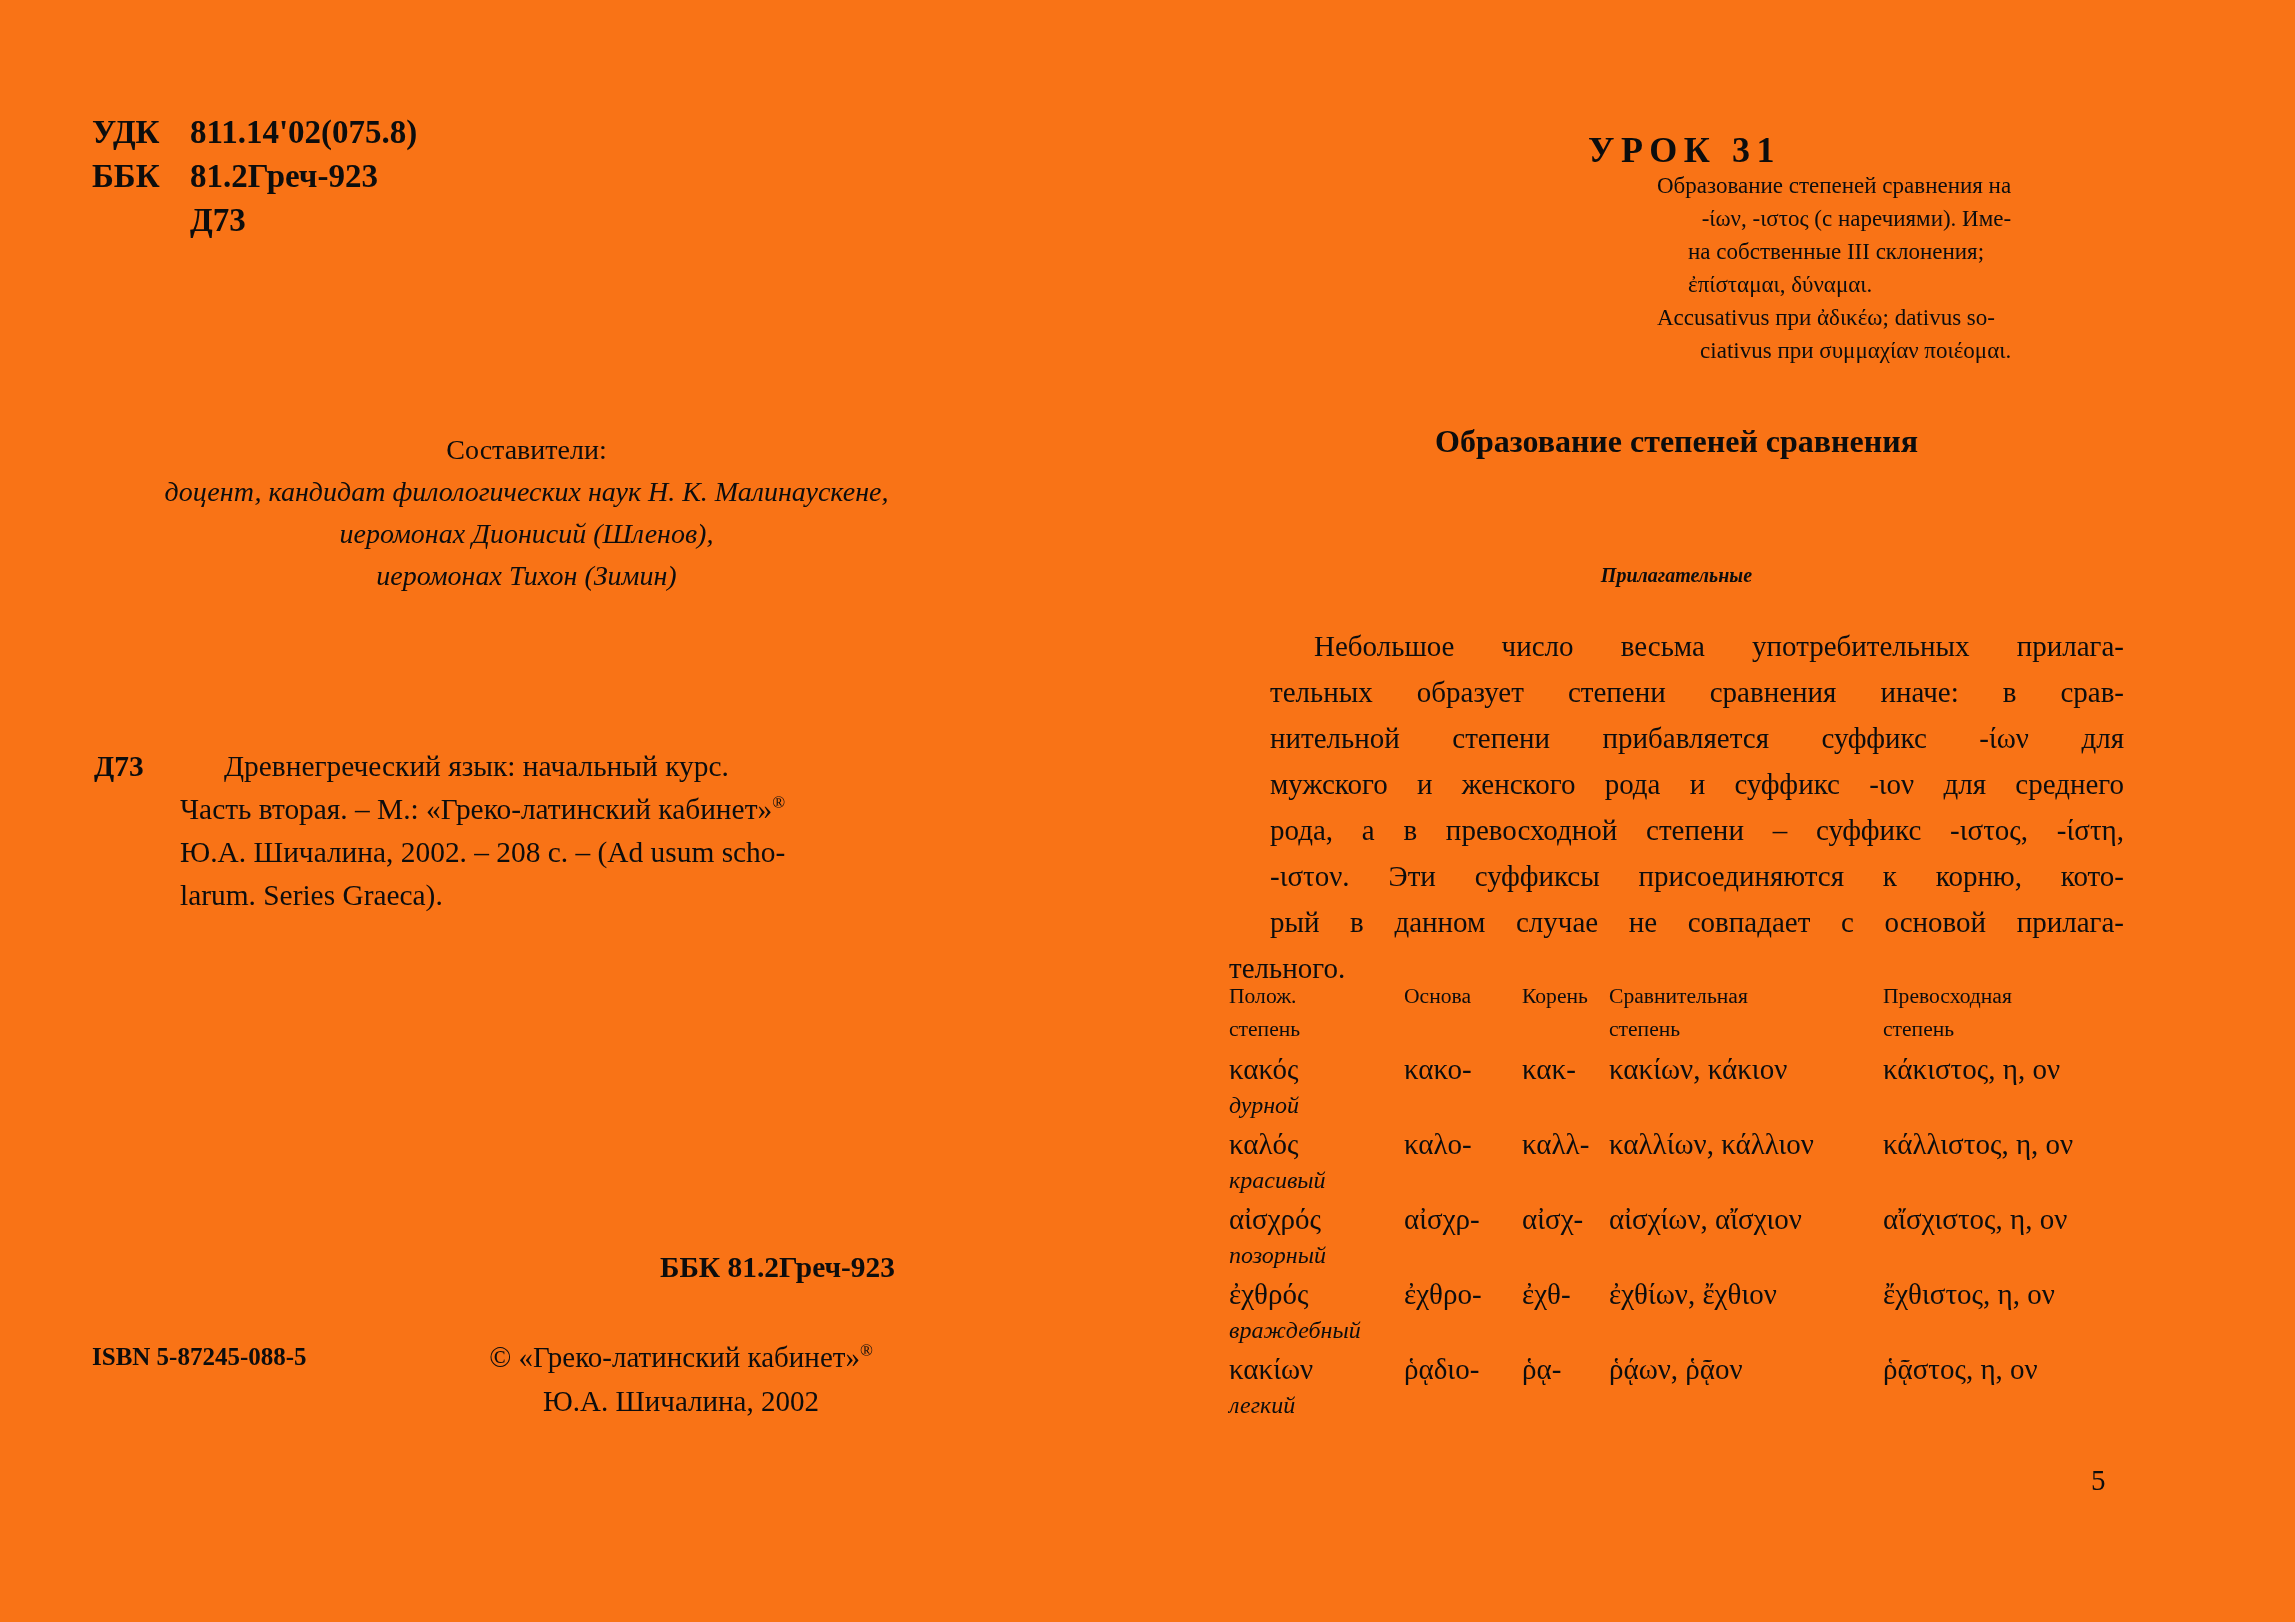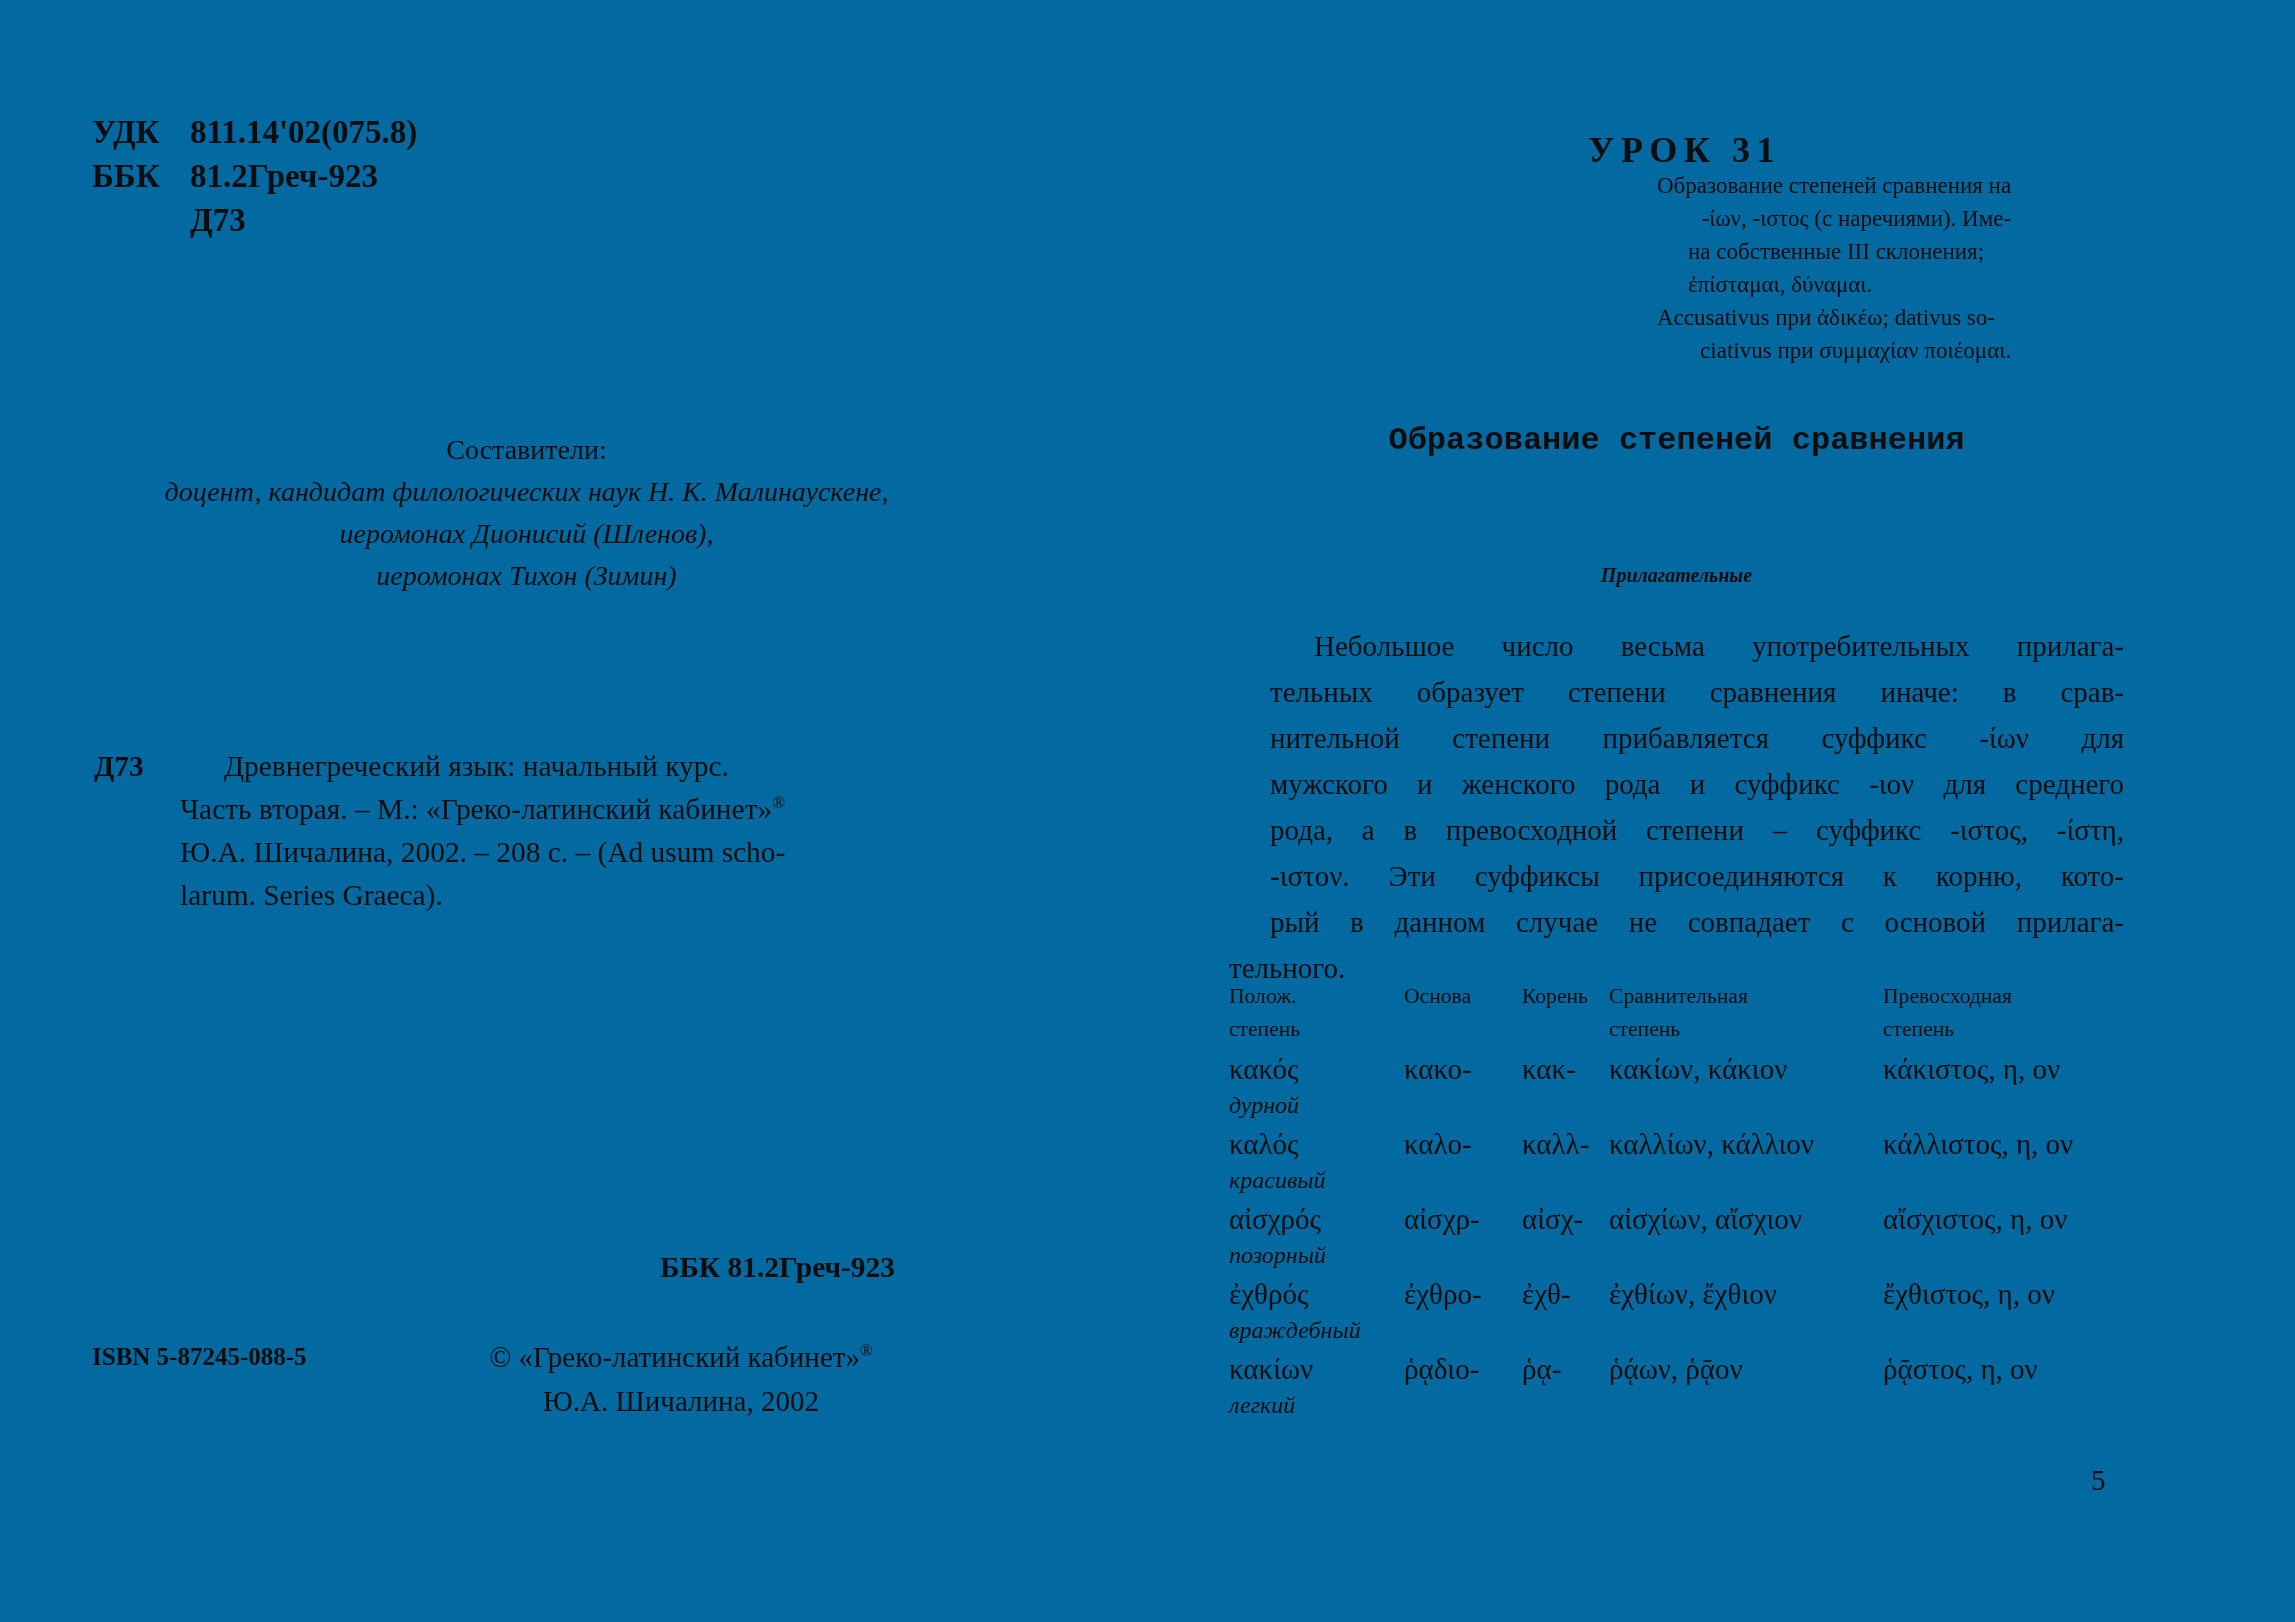--- a/index.html
+++ b/index.html
@@ -1,20 +1,20 @@
 <!DOCTYPE html>
 <html style="font-size:10.5px"><head>
 <meta charset="utf-8">
 <style>
   html, body { margin: 0; padding: 0; background: #e8e8e8; }
   .spread {
     position: relative;
     width: 2295px;
     height: 1622px;
-    background: #0369a1;
+    background: #f97316;
     overflow: hidden;
     font-family: "Liberation Serif", "DejaVu Serif", serif;
     color: #0d0d0d;
   }
   .abs { position: absolute; }
 
   
   .cat-block { left: 92px; top: 110px; font-size: 33px; font-weight: bold; line-height: 44px; white-space: nowrap; }
   .cat-label { display: inline-block; width: 98px; }
   .compilers { left: 124px; top: 429px; width: 805px; text-align: center; font-size: 28px; line-height: 42px; }
@@ -29,21 +29,21 @@
   .copyright { left: 452px; top: 1335px; width: 458px; text-align: center; font-size: 29px; line-height: 44px; white-space: nowrap; }
 
   
   .lesson { left: 1229px; top: 123px; width: 895px; margin: 8px; text-align: center;
             font-size: 36px; font-weight: bold; letter-spacing: 6.5px; line-height: 39px; }
   .summary { left: 1657px; top: 169px; font-size: 23px; line-height: 33px; }
   .summary .sl { white-space: nowrap; }
   .summary .in45 { padding-left: 29.4px; text-align: right; }
   .summary .in48 { padding-left: 31px; }
   .heading { left: 1229px; top: 416px; width: 895px; margin: 0; text-align: center;
-             font-size: 32px; font-weight: bold; line-height: 50px; font-family: Liberation Mono, monospace; }
+             font-size: 32px; font-weight: bold; line-height: 50px; }
   .subheading { left: 1229px; top: 556px; width: 895px; margin: 0; text-align: center;
                 font-size: 20px; font-weight: bold; font-style: italic; line-height: 39px; }
   .para { left: 1229px; top: 623px; width: 895px; font-size: 29px; line-height: 46px; }
   .pl.just { text-align: justify; text-align-last: justify; margin-left: 41px; }
   .pl.ind  { text-indent: 44px; }
 
   .gtable { left: 1229px; top: 980px; width: 895px; }
   .thead { position: relative; height: 68px; font-size: 21.6px; line-height: 33px; }
   .hc { position: absolute; top: 0; white-space: nowrap; }
   .c0 { left: 0; } .c1 { left: 175px; } .c2 { left: 293px; } .c3 { left: 380px; } .c4 { left: 654px; }

